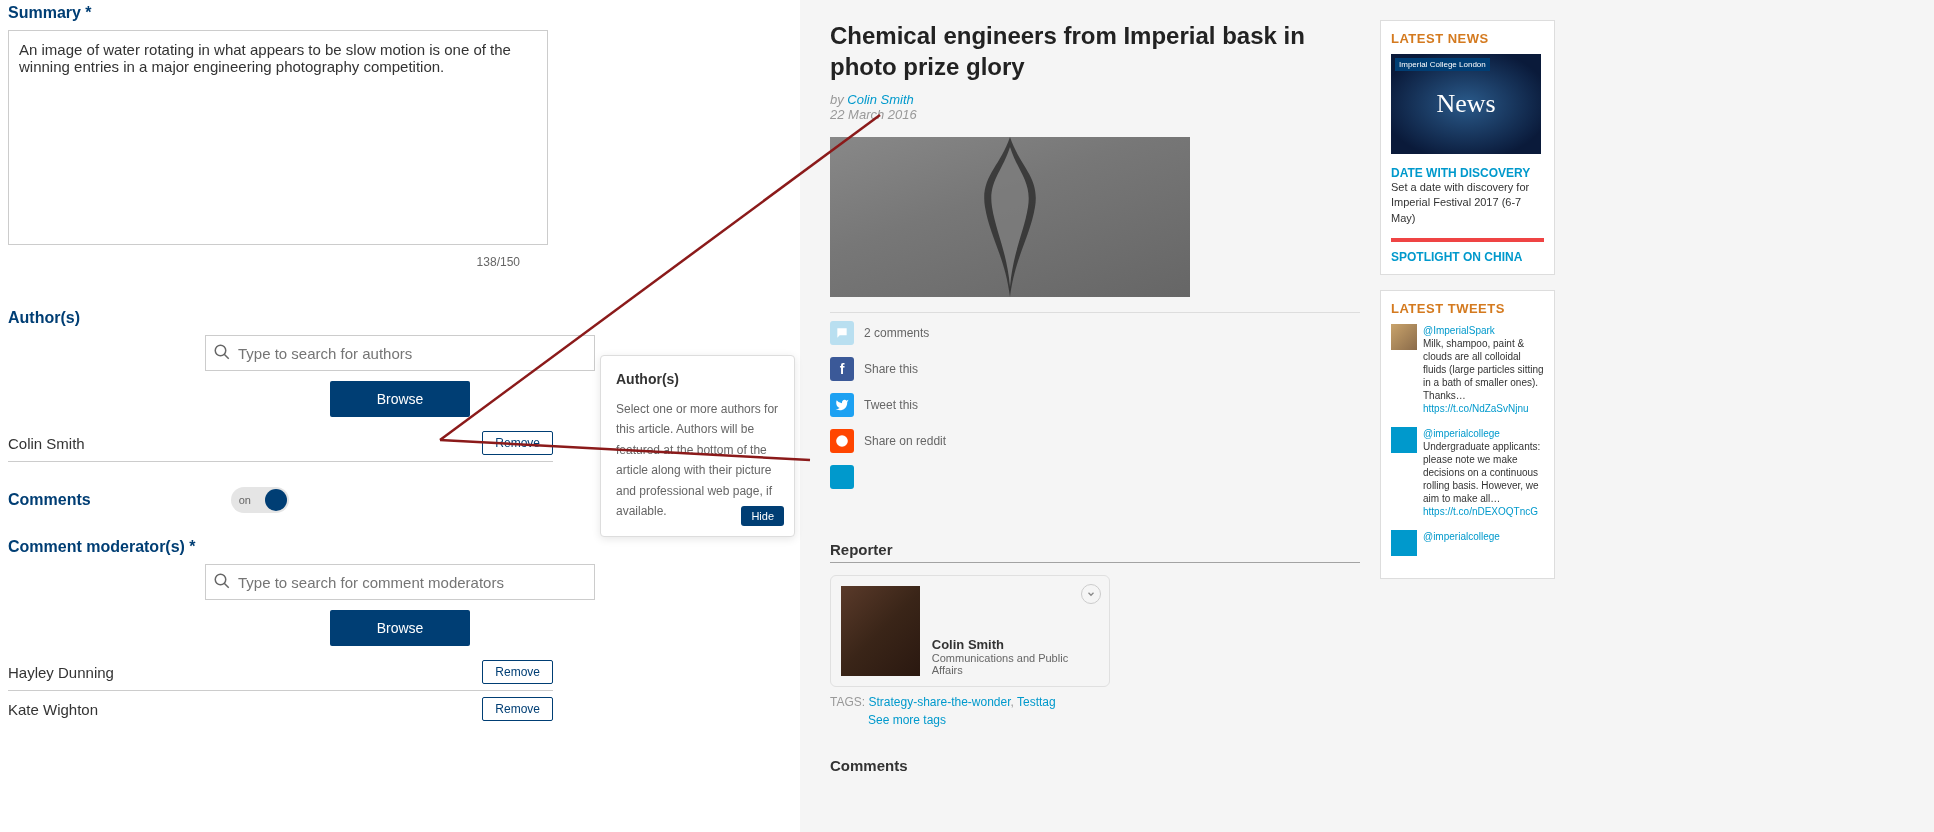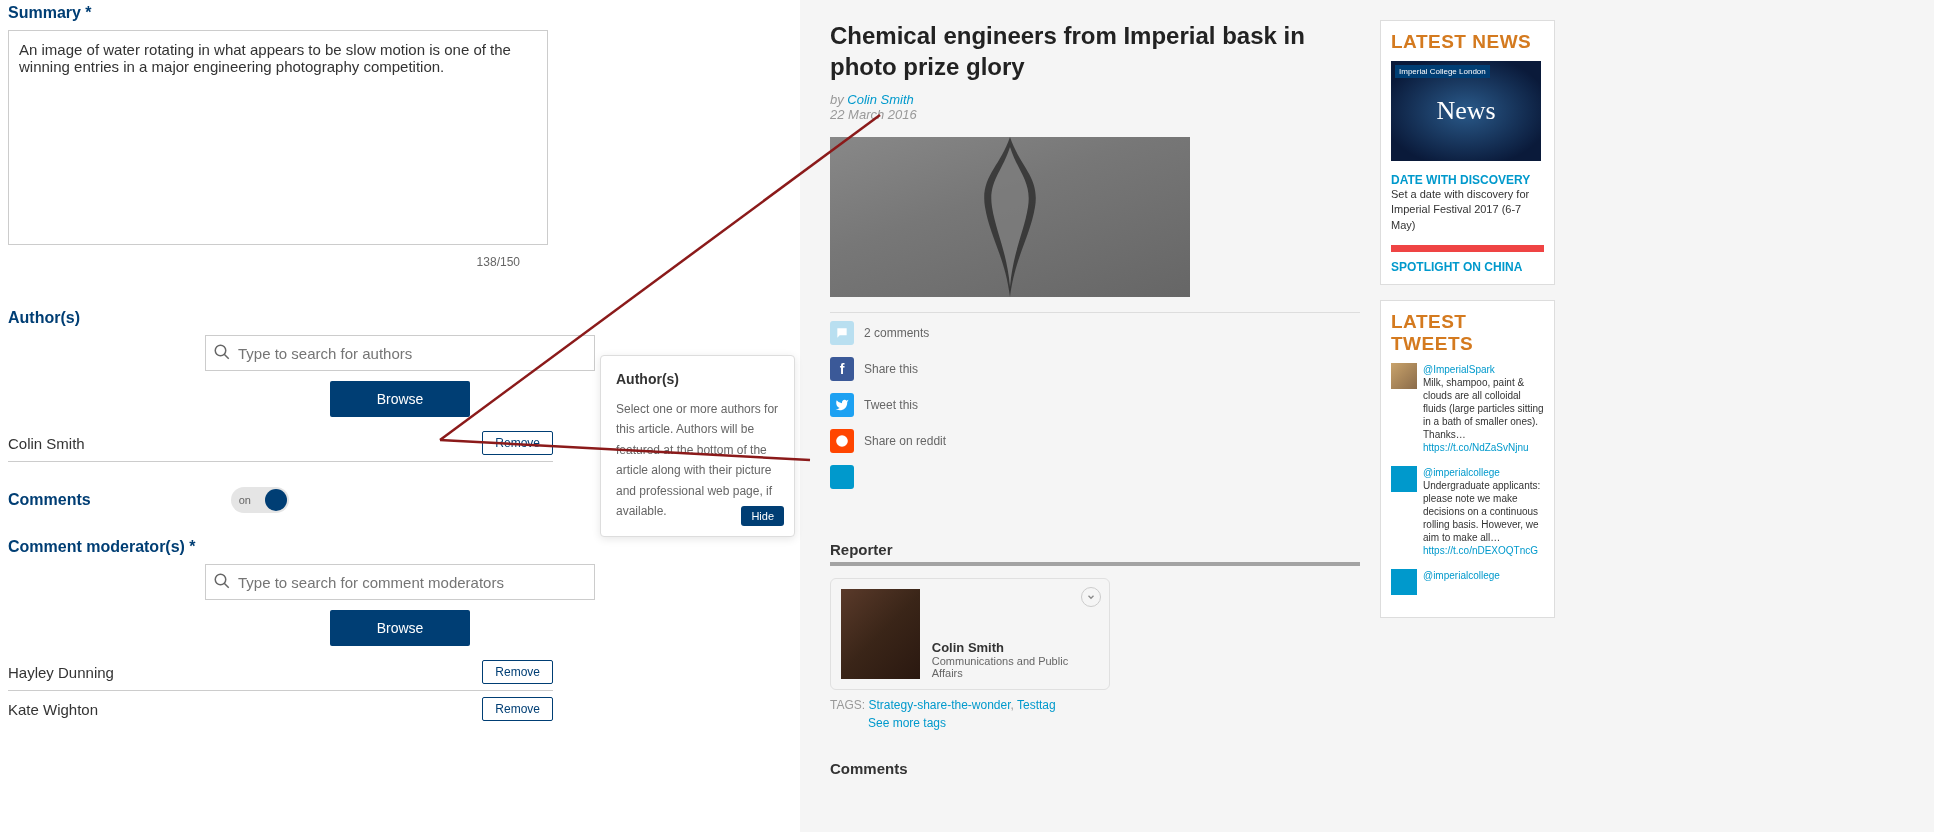--- a/index.html
+++ b/index.html
@@ -50,36 +50,36 @@
 .share-item { display: flex; align-items: center; gap: 10px; font-size: 12px; color: #666; margin-bottom: 12px; }
 .share-icon { width: 24px; height: 24px; border-radius: 3px; display: flex; align-items: center; justify-content: center; color: #fff; font-size: 14px; }
 .ic-chat { background: #b9dff0; }
 .ic-fb { background: #3b5998; }
 .ic-tw { background: #1da1f2; }
 .ic-reddit { background: #ff4500; }
 .ic-blue { background: #0099cc; }
 
 
 .reporter-section { margin-top: 40px; }
-.reporter-section h3 { font-size: 15px; color: #333; border-bottom: 4px solid #a3a3a3; padding-bottom: 4px; margin-bottom: 12px; }
+.reporter-section h3 { font-size: 15px; color: #333; border-bottom: 1px solid #a3a3a3; padding-bottom: 4px; margin-bottom: 12px; }
 .reporter-card { border: 1px solid #e0e0e0; width: 280px; padding: 10px; border-radius: 6px; display: flex; gap: 12px; position: relative; }
 .reporter-photo { width: 80px; height: 90px; background: linear-gradient(135deg, #5a3a2a 0%, #3a2518 50%, #2a1810 100%); }
 .reporter-info { display: flex; flex-direction: column; justify-content: flex-end; }
 .reporter-name { font-size: 13px; font-weight: bold; color: #333; }
 .reporter-dept { font-size: 11px; color: #666; }
 .expand-icon { position: absolute; top: 8px; right: 8px; width: 20px; height: 20px; border: 1px solid #ccc; border-radius: 50%; display: flex; align-items: center; justify-content: center; cursor: pointer; }
 .tags-line { font-size: 12px; color: #999; margin-top: 8px; }
 .tags-line a { color: #0099cc; text-decoration: none; }
 .more-tags { font-size: 12px; color: #0099cc; margin-left: 38px; margin-top: 4px; cursor: pointer; }
 
 .comments-heading { font-size: 15px; color: #333; margin-top: 30px; }
 
 
 .widget { border: 1px solid #ddd; background: #fff; padding: 10px; margin-bottom: 15px; }
-.widget-title { color: #d47a1f; font-size: 19px; font-weight: bold; letter-spacing: 0.5px; margin-bottom: 8px; }
+.widget-title { color: #d47a1f; font-size: 13px; font-weight: bold; letter-spacing: 0.5px; margin-bottom: 8px; }
 .news-thumb { width: 150px; height: 100px; background: radial-gradient(ellipse at center, #2a5a8a 0%, #0a1a3a 80%); display: flex; align-items: center; justify-content: center; position: relative; }
 .news-thumb-label { color: #fff; font-family: Georgia, serif; font-size: 26px; }
 .news-badge { position: absolute; top: 4px; left: 4px; background: #003e74; color: #fff; font-size: 8px; padding: 2px 4px; }
 .sidebar-link { color: #0099cc; font-size: 12px; font-weight: bold; display: block; margin-top: 12px; text-decoration: none; }
 .sidebar-text { font-size: 11px; color: #333; line-height: 1.4; }
 
 .tweet-item { display: flex; gap: 6px; margin-bottom: 12px; font-size: 10px; }
 .tweet-avatar { width: 26px; height: 26px; background: #0099cc; flex-shrink: 0; }
 .tweet-avatar.photo { background: linear-gradient(135deg, #c9a36b, #8a6b4a); }
 .tweet-body { flex: 1; line-height: 1.3; }
@@ -238,21 +238,21 @@
 
     <div class="sidebar-col">
       <div class="widget">
         <div class="widget-title">LATEST NEWS</div>
         <div class="news-thumb">
           <span class="news-badge">Imperial College London</span>
           <span class="news-thumb-label">News</span>
         </div>
         <a href="#" class="sidebar-link">DATE WITH DISCOVERY</a>
         <div class="sidebar-text">Set a date with discovery for Imperial Festival 2017 (6-7 May)</div>
-        <a href="#" class="sidebar-link" style="border-top:7px solid #ef4444;padding-top:8px">SPOTLIGHT ON CHINA</a>
+        <a href="#" class="sidebar-link" style="border-top:4px solid #ef4444;padding-top:8px">SPOTLIGHT ON CHINA</a>
       </div>
 
       <div class="widget">
         <div class="widget-title">LATEST TWEETS</div>
         <div class="tweet-item">
           <div class="tweet-avatar photo"></div>
           <div class="tweet-body">
             <span class="tweet-handle">@ImperialSpark</span>
             <span class="tweet-text">Milk, shampoo, paint &amp; clouds are all colloidal fluids (large particles sitting in a bath of smaller ones). Thanks… </span>
             <span class="tweet-link">https://t.co/NdZaSvNjnu</span>

